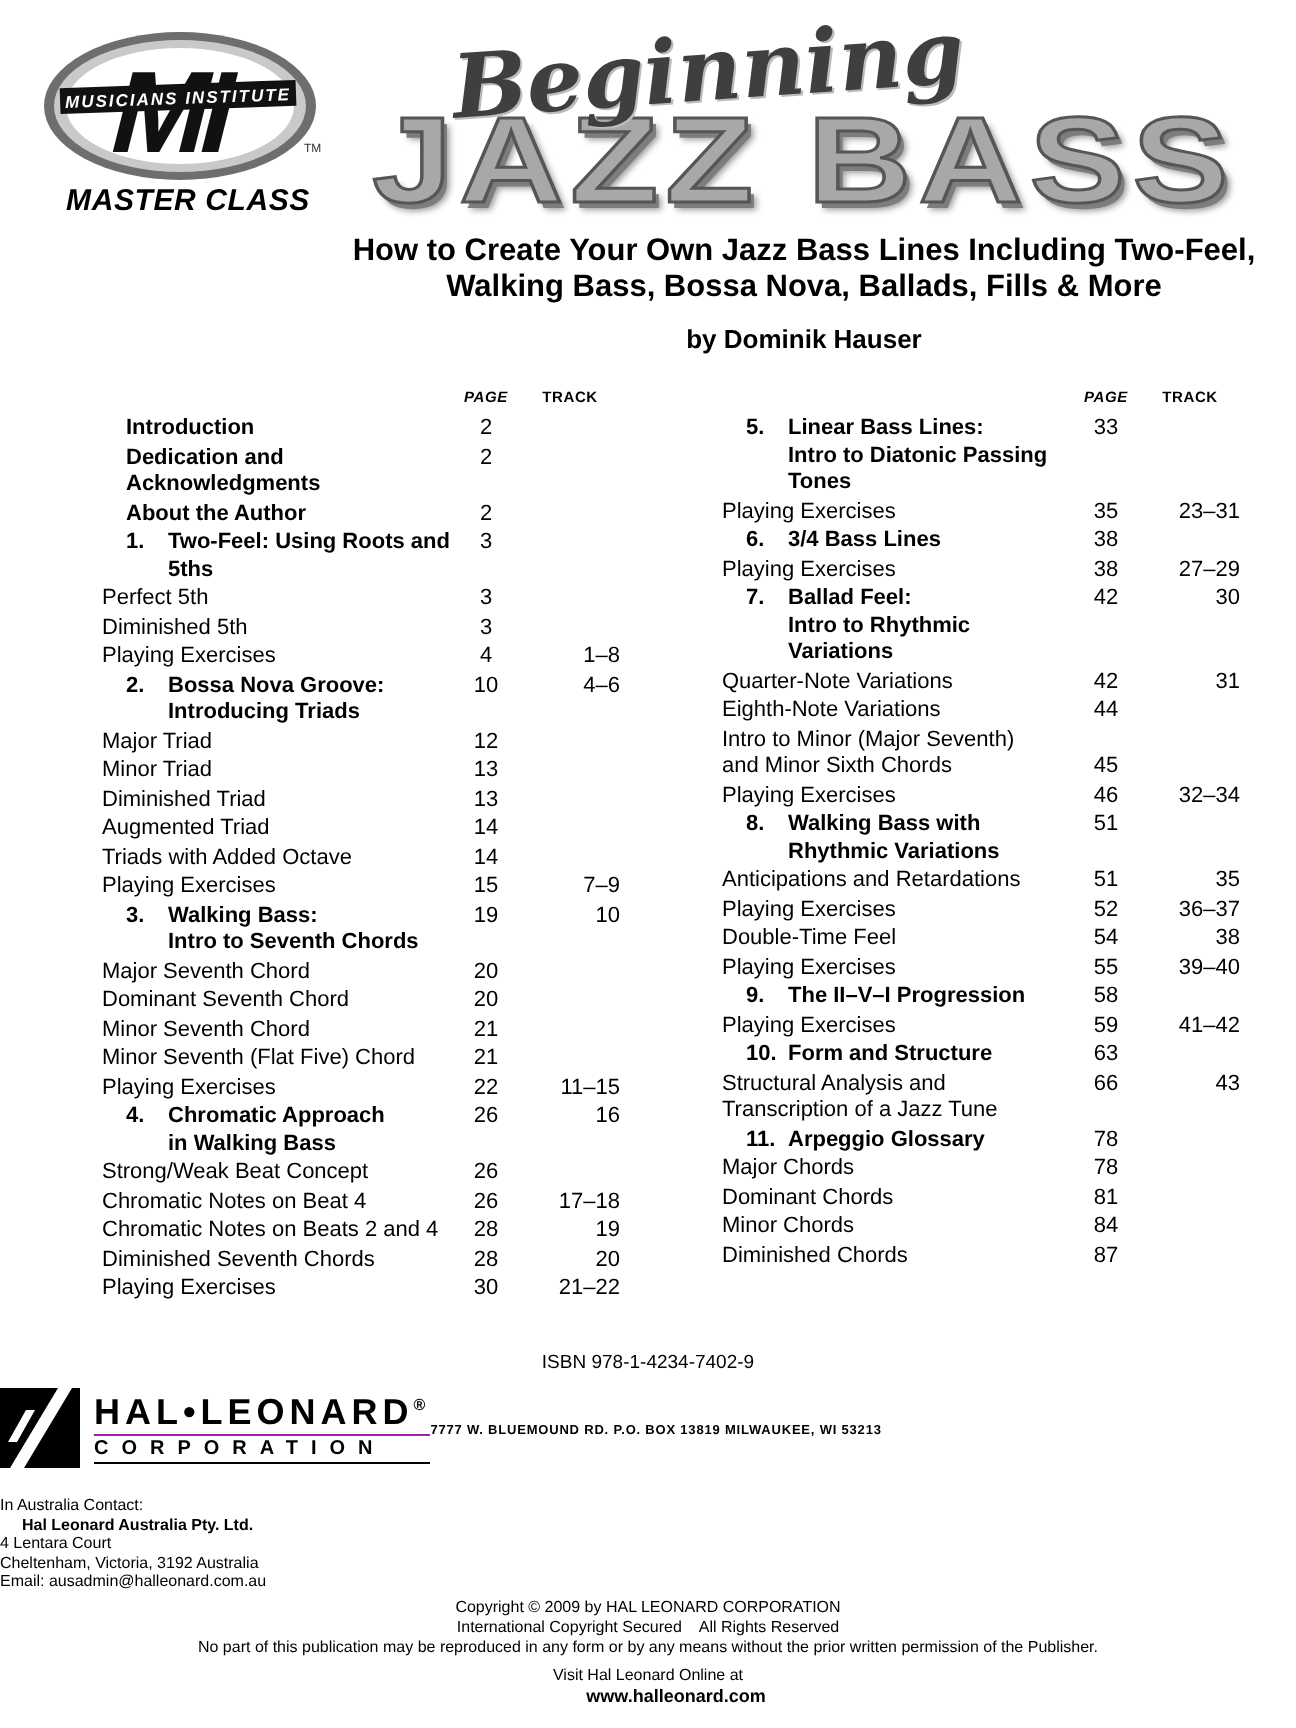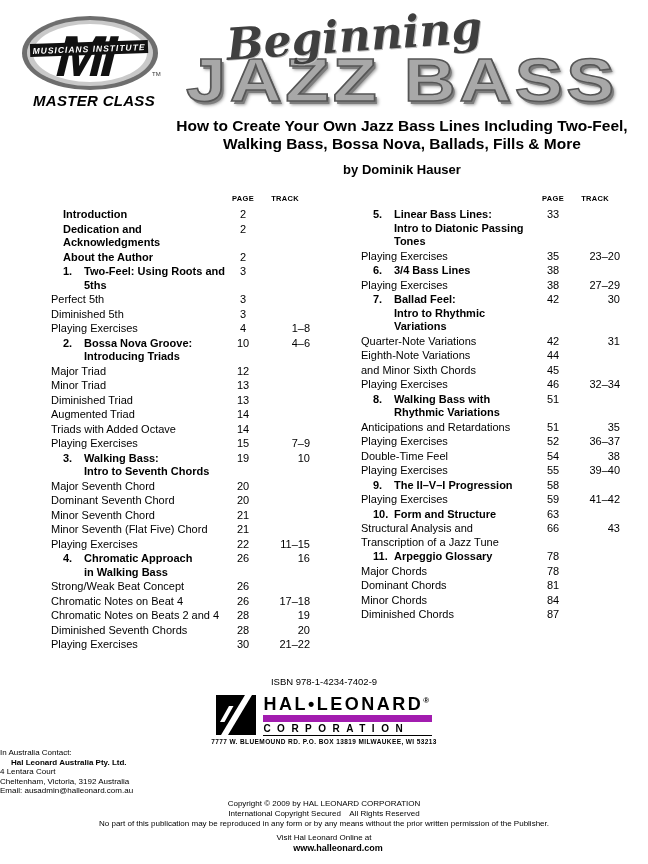--- a/index.html
+++ b/index.html
@@ -32,41 +32,41 @@
     white-space:nowrap;
   }
   .subtitle { margin-top:6px; font-size:15.5px; font-weight:bold; line-height:18px; }
   .byline { margin-top:9px; font-size:13px; font-weight:bold; }
 
   
   .toc { position:absolute; top:194px; left:30px; width:592px; display:flex; gap:28px; }
   .toc-col { width:282px; }
   .toc-head { display:flex; font-size:7.5px; font-weight:bold; letter-spacing:0.3px; margin-bottom:5px; }
   .toc-head .sp { flex:1; }
-  .toc-head .h-page { width:30px; text-align:center; }
+  .toc-head .h-page { width:30px; text-align:center;font-style:italic; }
   .toc-head .h-track { width:54px; text-align:center; }
   .toc-row { display:flex; align-items:flex-start; font-size:11px; line-height:13.5px; margin-bottom:1px; }
   .toc-row.bold { font-weight:bold;padding-left:33px; }
   .toc-num { width:21px; flex:none; }
   .toc-title { flex:1; }
   .toc-page { width:30px; flex:none; text-align:center; font-weight:normal; }
   .toc-track { width:54px; flex:none; text-align:right; padding-right:2px; font-weight:normal; }
   .toc-row .bottom { align-self:flex-end; }
 
   
   .isbn { position:absolute; top:676px; width:100%; text-align:center; font-size:9.5px; }
-  .hl-block { position:absolute; top:694px; width:100%; display:flex; flex-direction:column; align-items:center; }
+  .hl-block { position:absolute; top:694px; width:100%; display:flex; flex-direction:row; align-items:center; }
   .hl-top { display:flex; align-items:center; gap:7px; }
   .hl-square { width:40px; height:40px; flex:none; }
   .hl-names { display:flex; flex-direction:column; align-items:stretch; }
   .hl-name1 { font-size:18px; font-weight:bold; letter-spacing:2.5px; white-space:nowrap; }
   .hl-name1 sup { font-size:8px; }
   .hl-name2 {
     font-size:10px; font-weight:bold; letter-spacing:6.5px; white-space:nowrap;
-    border-top:7px solid #a21caf; border-bottom:1px solid #000; padding:1px 0;
+    border-top:1px solid #a21caf; border-bottom:1px solid #000; padding:1px 0;
   }
   .hl-address { margin-top:2px; font-size:6.5px; font-weight:bold; letter-spacing:0.4px; }
   .australia { position:absolute; top:748px; width:100%; font-size:8px; line-height:9.6px; }
   .australia .co { font-weight:bold;padding-left:11px; }
   .copyright { position:absolute; top:799px; width:100%; text-align:center; font-size:8px; line-height:9.6px; }
   .copyright .pre { white-space:pre; }
   .notice { position:absolute; top:819px; width:100%; text-align:center; font-size:8px; }
   .visit { position:absolute; top:833px; width:100%; text-align:center; font-size:8px; }
   .website { position:absolute; top:843px; width:100%; text-align:center; font-size:9px; font-weight:bold;padding-left:28px; }
 </style>
@@ -331,21 +331,21 @@
             </span>
             <span class="toc-page">33</span>
             <span class="toc-track"></span>
           </div>
           <div class="toc-row">
             <span class="toc-num"></span>
             <span class="toc-title">
               <div>Playing Exercises</div>
             </span>
             <span class="toc-page">35</span>
-            <span class="toc-track">23–20</span>
+            <span class="toc-track">23–31</span>
           </div>
           <div class="toc-row bold">
             <span class="toc-num">6.</span>
             <span class="toc-title">
               <div>3/4 Bass Lines</div>
             </span>
             <span class="toc-page">38</span>
             <span class="toc-track"></span>
           </div>
           <div class="toc-row">
@@ -377,20 +377,21 @@
             <span class="toc-num"></span>
             <span class="toc-title">
               <div>Eighth-Note Variations</div>
             </span>
             <span class="toc-page">44</span>
             <span class="toc-track"></span>
           </div>
           <div class="toc-row">
             <span class="toc-num"></span>
             <span class="toc-title">
+              <div>Intro to Minor (Major Seventh)</div>
               <div>and Minor Sixth Chords</div>
             </span>
             <span class="toc-page bottom">45</span>
             <span class="toc-track bottom"></span>
           </div>
           <div class="toc-row">
             <span class="toc-num"></span>
             <span class="toc-title">
               <div>Playing Exercises</div>
             </span>

